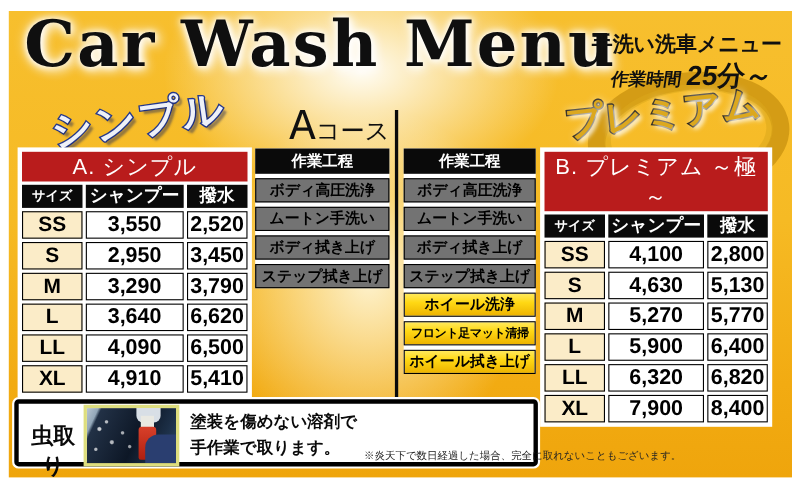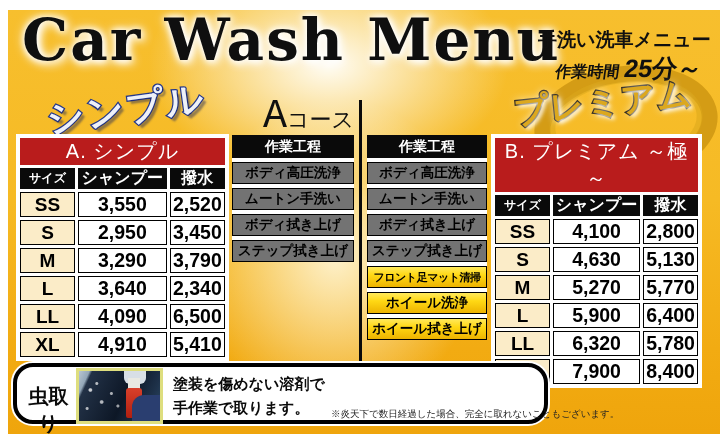--- a/index.html
+++ b/index.html
@@ -54,22 +54,22 @@
   .course { position: absolute; z-index: 3; background: #ffffff; padding: 0; }
   #course-a { left: 224px; top: 125px; width: 122px; }
   #course-b { left: 359px; top: 125px; width: 120px; }
   .course-h { background: #0a0a0a; color: #fff; text-align: center; font-weight: bold;
     font-size: 14px; height: 23px; line-height: 23px; }
   .course-item { margin-top: 4px; border: 1.5px solid #000; background: #737373; text-align: center;
     font-weight: bold; font-size: 13.5px; height: 22px; line-height: 20px; white-space: nowrap; overflow: hidden; }
   .course-item.hl { background: linear-gradient(180deg, #ffe95c 0%, #ffd814 40%, #edb300 100%); }
   .course-item.tight { font-size: 11px; letter-spacing: -0.5px; }
   
-  .bottom-box { position: absolute; left: 5px; top: 353px; width: 535px; height: 61px;
-    background: #ffffff; border: 4px solid #000; border-radius: 20px;
+  .bottom-box { position: absolute; left: 5px; top: 353px; width: 476px; height: 61px;
+    background: #ffffff; border: 4px solid #000; border-radius: 4px;
     box-shadow: 0 0 0 2px #fff; z-index: 4; }
   .bug-label { position: absolute; left: 4px; top: 16px; width: 55px; text-align: center;
     font-size: 20px; font-weight: bold; color: #0a0a0a; }
   .photo { position: absolute; left: 59px; top: 1px; width: 87px; height: 56px;
     border: 3px solid #dede7e; overflow: hidden;
     background: linear-gradient(115deg, #b9c6d2 0%, #93a7b8 10%, #223146 13%, #0d1726 55%, #1d3048 80%, #2c4a66 100%); }
   .suds { position: absolute; inset: 0; opacity: 0.85; background-image:
     radial-gradient(circle at 14% 38%, rgba(255,255,255,0.9) 0 1.2px, transparent 2.4px),
     radial-gradient(circle at 28% 62%, rgba(255,255,255,0.8) 0 1.2px, transparent 2.4px),
     radial-gradient(circle at 10% 75%, rgba(255,255,255,0.8) 0 1px, transparent 2px),
@@ -138,21 +138,21 @@
           <td class="d-val">3,450</td>
         </tr>
     <tr>
           <td class="d-size">M</td>
           <td class="d-val">3,290</td>
           <td class="d-val">3,790</td>
         </tr>
     <tr>
           <td class="d-size">L</td>
           <td class="d-val">3,640</td>
-          <td class="d-val">2,340</td>
+          <td class="d-val">6,620</td>
         </tr>
     <tr>
           <td class="d-size">LL</td>
           <td class="d-val">4,090</td>
           <td class="d-val">6,500</td>
         </tr>
     <tr>
           <td class="d-size">XL</td>
           <td class="d-val">4,910</td>
           <td class="d-val">5,410</td>
@@ -167,22 +167,22 @@
     <div class="course-item">ボディ拭き上げ</div>
     <div class="course-item">ステップ拭き上げ</div>
   </div>
 
   <div class="course" id="course-b">
     <div class="course-h">作業工程</div>
     <div class="course-item">ボディ高圧洗浄</div>
     <div class="course-item">ムートン手洗い</div>
     <div class="course-item">ボディ拭き上げ</div>
     <div class="course-item">ステップ拭き上げ</div>
+    <div class="course-item hl">ホイール洗浄</div>
     <div class="course-item hl tight">フロント足マット清掃</div>
-    <div class="course-item hl">ホイール洗浄</div>
     <div class="course-item hl">ホイール拭き上げ</div>
   </div>
 
   <table class="menu-table" id="premium-table">
     <tbody>
         <tr>
       <td colspan="3" class="t-title">B. プレミアム ～極～</td>
     </tr>
     <tr>
       <td class="c-h c-size-h">サイズ</td>
@@ -205,21 +205,21 @@
           <td class="d-val">5,770</td>
         </tr>
     <tr>
           <td class="d-size">L</td>
           <td class="d-val">5,900</td>
           <td class="d-val">6,400</td>
         </tr>
     <tr>
           <td class="d-size">LL</td>
           <td class="d-val">6,320</td>
-          <td class="d-val">5,780</td>
+          <td class="d-val">6,820</td>
         </tr>
     <tr>
           <td class="d-size">XL</td>
           <td class="d-val">7,900</td>
           <td class="d-val">8,400</td>
         </tr>
   </tbody>
     </table>
 
   <div class="bottom-box">

